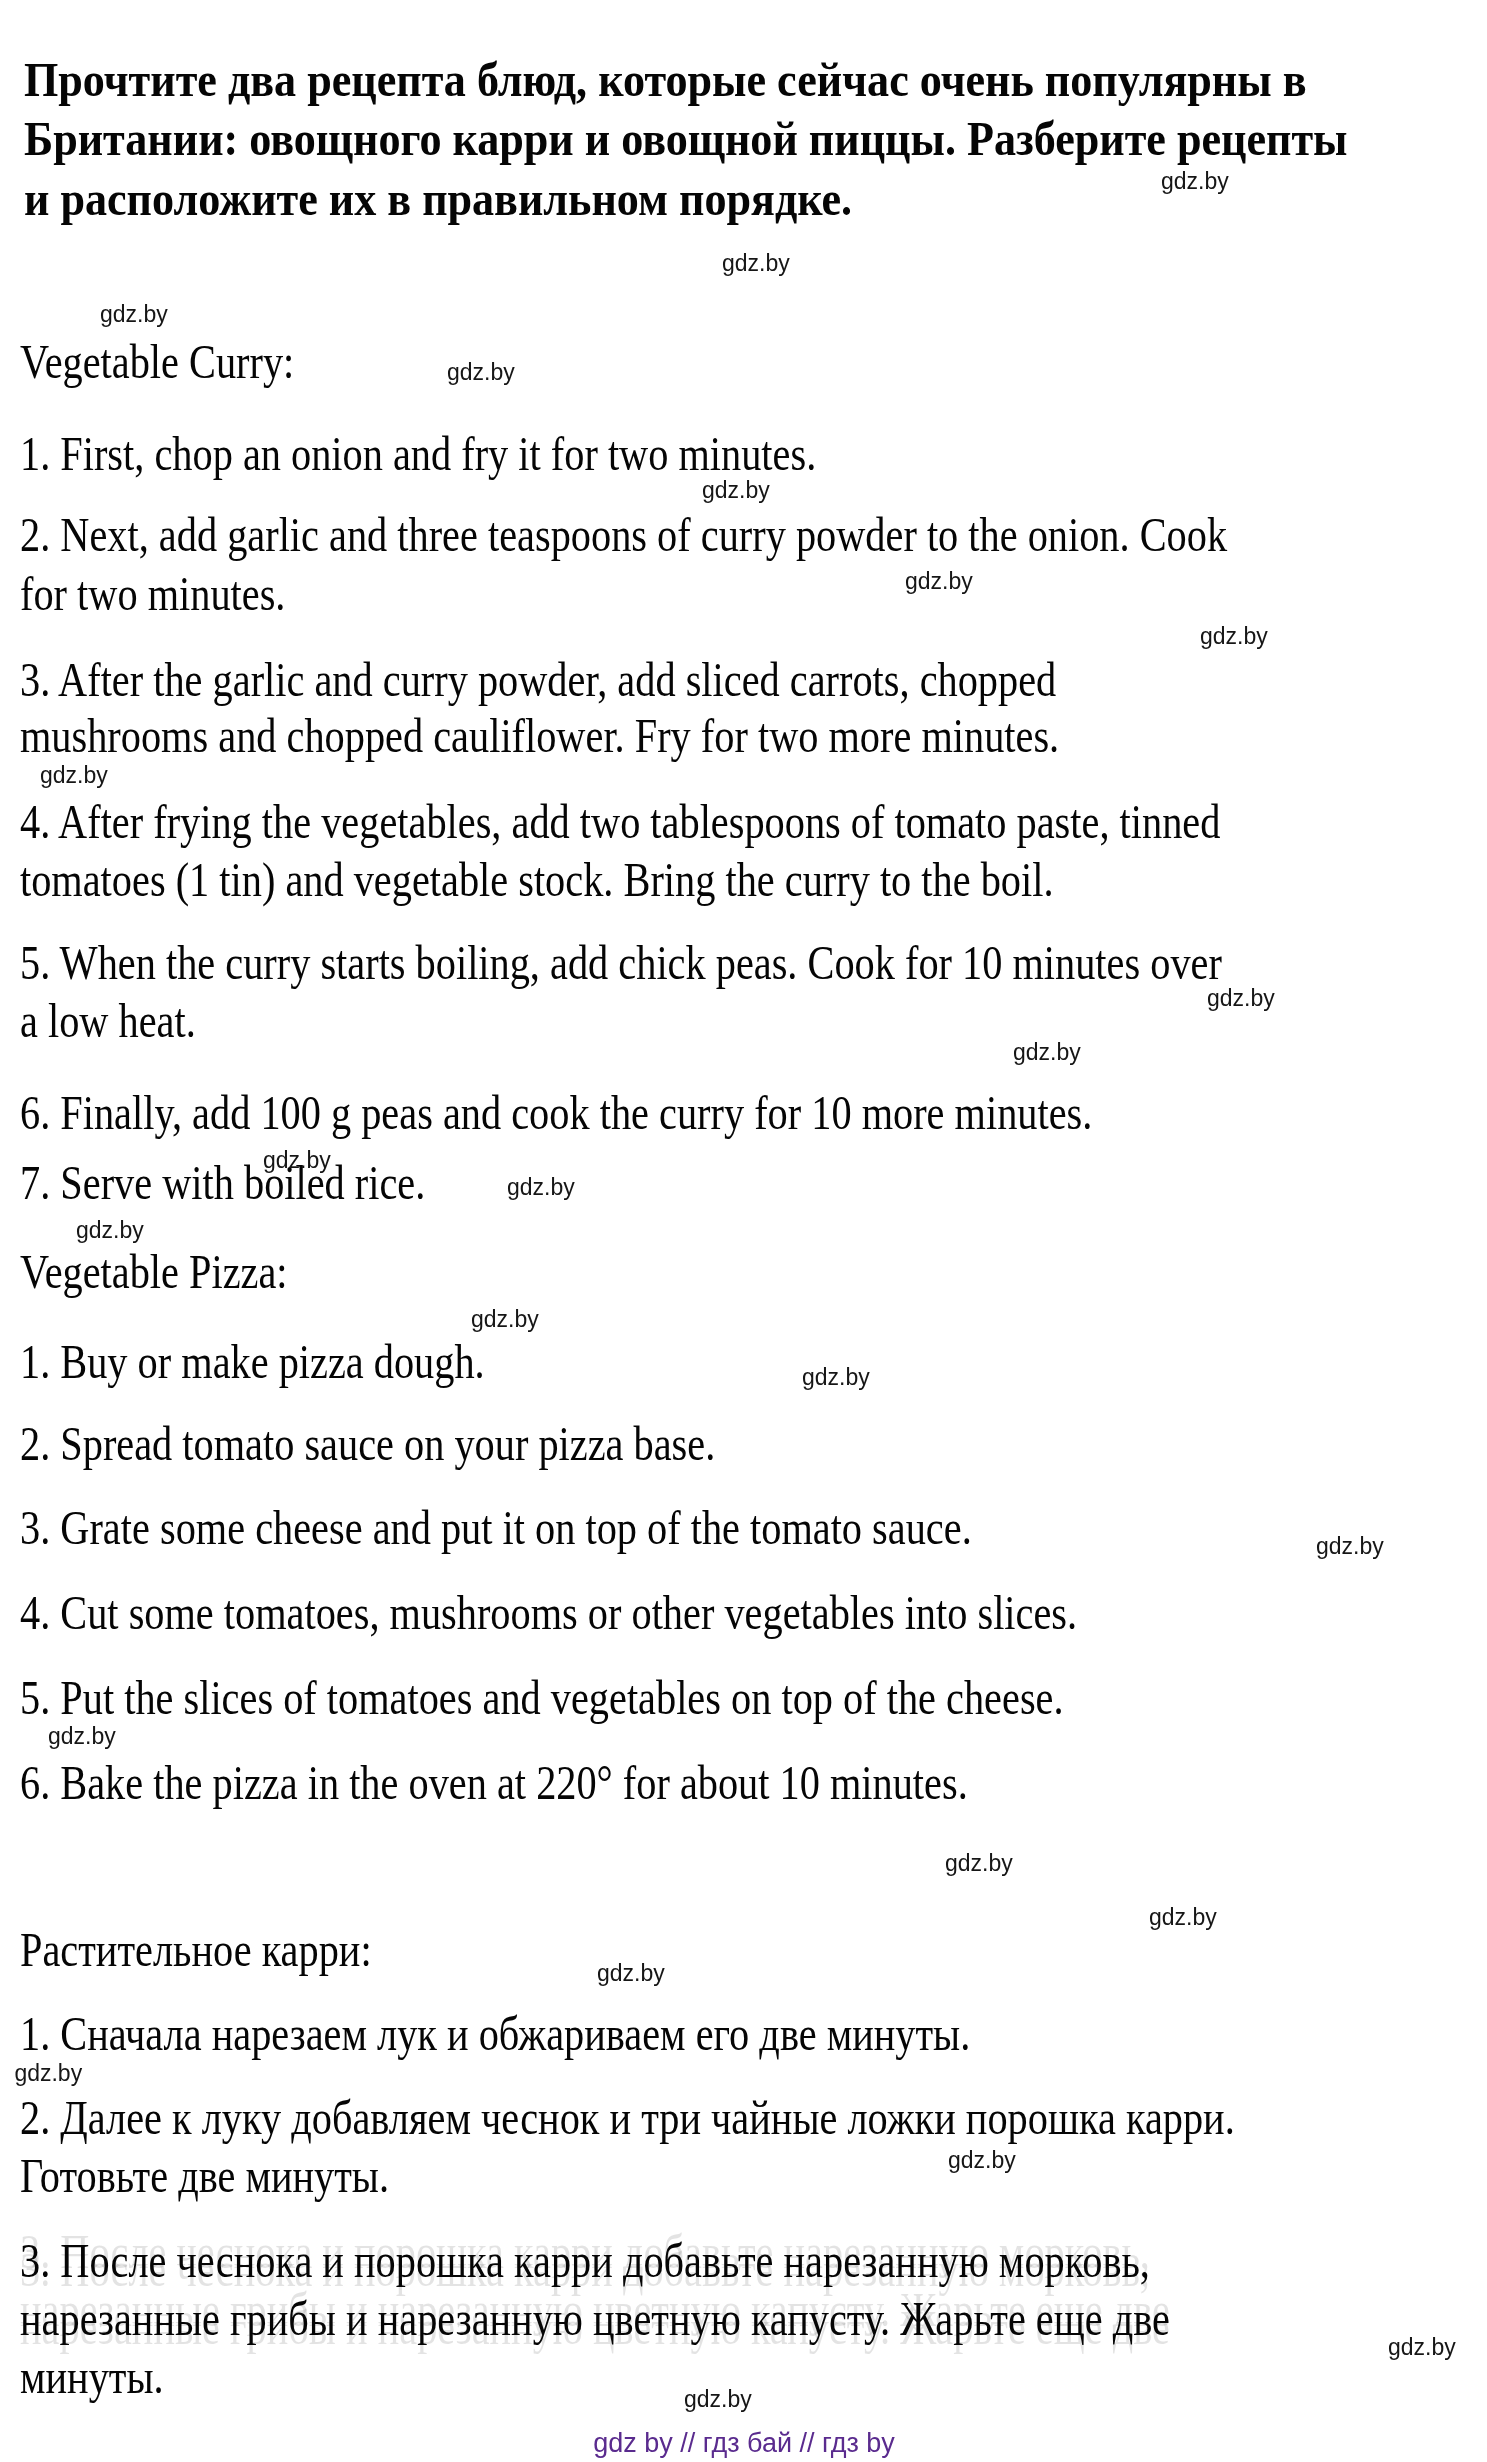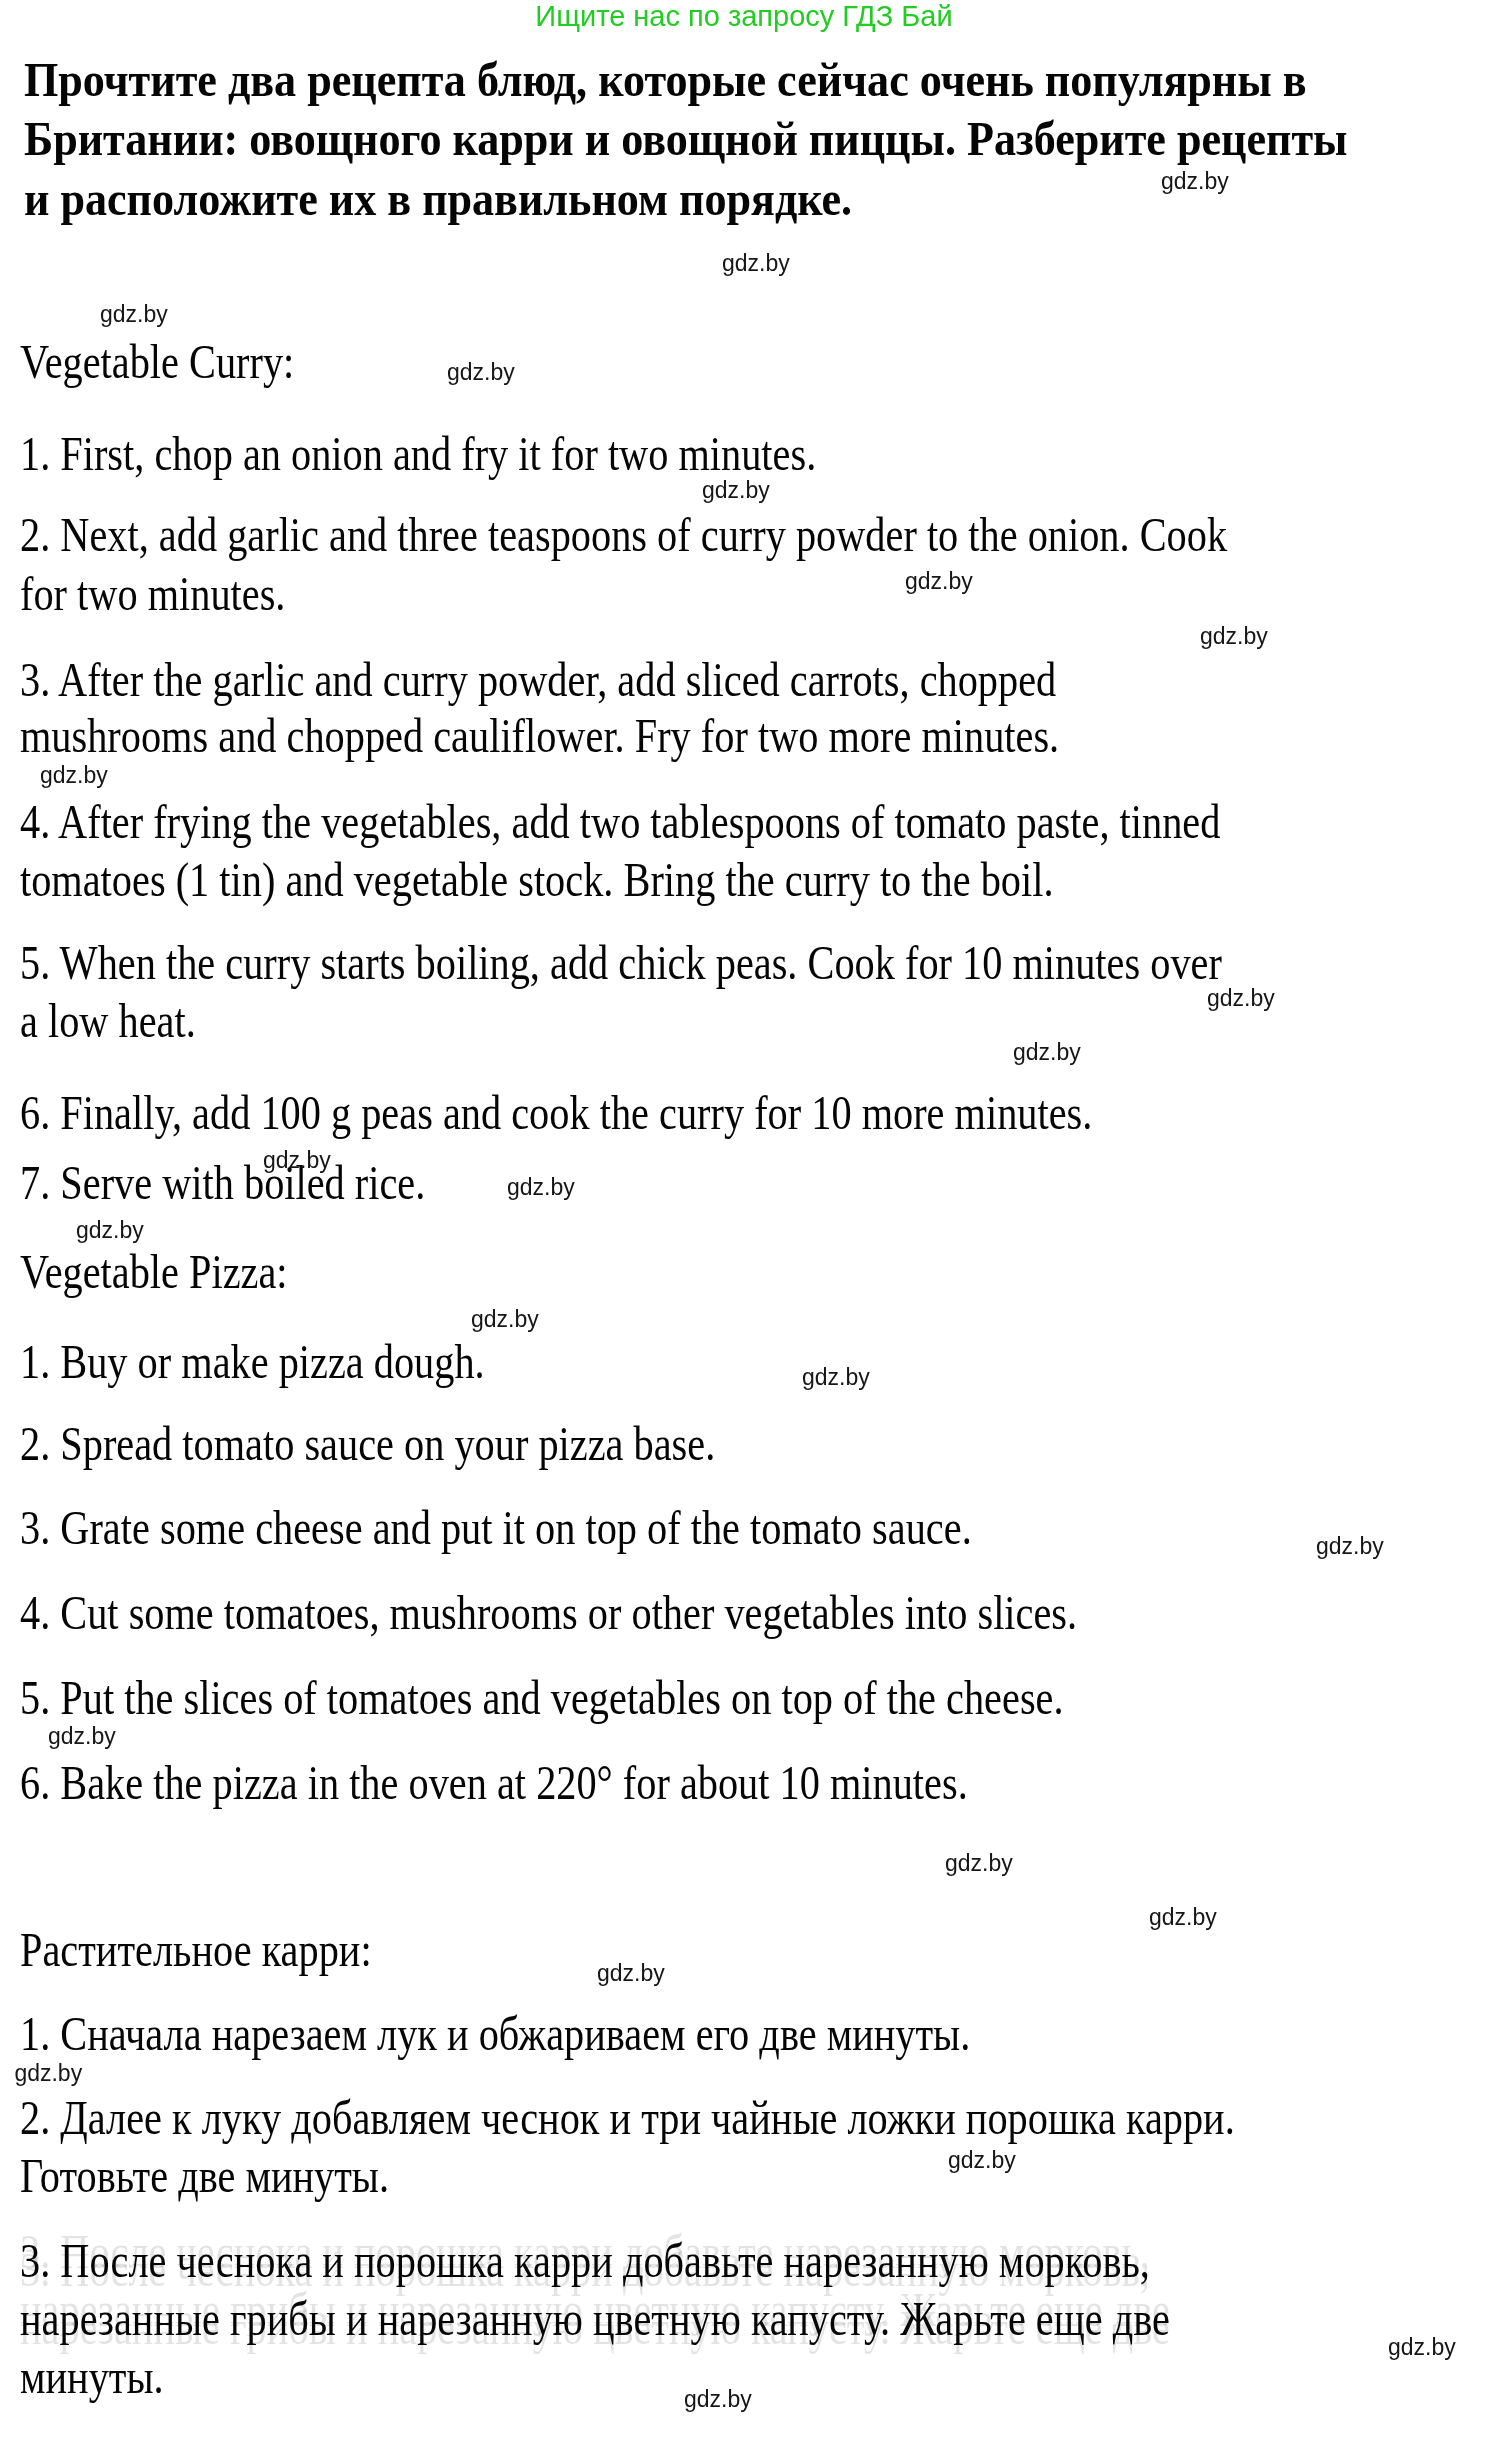--- a/index.html
+++ b/index.html
@@ -64,21 +64,20 @@
     font-size:27px;
     line-height:1;
     color:#5a2b8e;
   }
 </style>
 </head>
 <body>
 
 <div class="page">
 
-  <div class="promo">Ищите нас по запросу ГДЗ Бай</div>
 
   <div class="hl" style="left:24px;top:55px">Прочтите два рецепта блюд, которые сейчас очень популярны в</div>
   <div class="hl" style="left:24px;top:114px">Британии: овощного карри и овощной пиццы. Разберите рецепты</div>
   <div class="hl" style="left:24px;top:174px">и расположите их в правильном порядке.</div>
 
   <div class="bl" style="left:20px;top:338px">Vegetable Curry:</div>
   <div class="bl" style="left:20px;top:430px">1. First, chop an onion and fry it for two minutes.</div>
   <div class="bl" style="left:20px;top:511px">2. Next, add garlic and three teaspoons of curry powder to the onion. Cook</div>
   <div class="bl" style="left:20px;top:570px">for two minutes.</div>
   <div class="bl" style="left:20px;top:656px">3. After the garlic and curry powder, add sliced carrots, chopped</div>
@@ -124,15 +123,16 @@
   <div class="wm" style="left:1316px;top:1535px">gdz.by</div>
   <div class="wm" style="left:48px;top:1725px">gdz.by</div>
   <div class="wm" style="left:945px;top:1852px">gdz.by</div>
   <div class="wm" style="left:1149px;top:1906px">gdz.by</div>
   <div class="wm" style="left:597px;top:1962px">gdz.by</div>
   <div class="wm" style="left:14.4px;top:2062px">gdz.by</div>
   <div class="wm" style="left:948px;top:2149px">gdz.by</div>
   <div class="wm" style="left:1388px;top:2336px">gdz.by</div>
   <div class="wm" style="left:684px;top:2388px">gdz.by</div>
 
+  <div class="footer">gdz by // гдз бай // гдз by</div>
 
 </div>
 
 
 </body></html>

